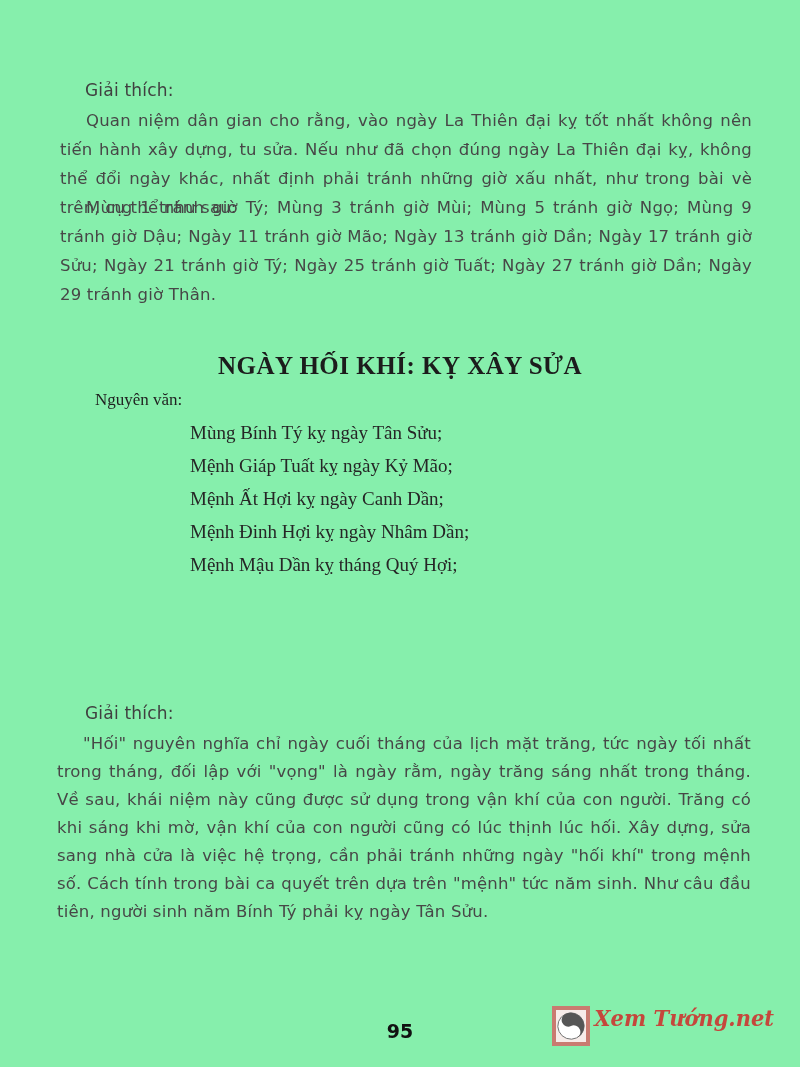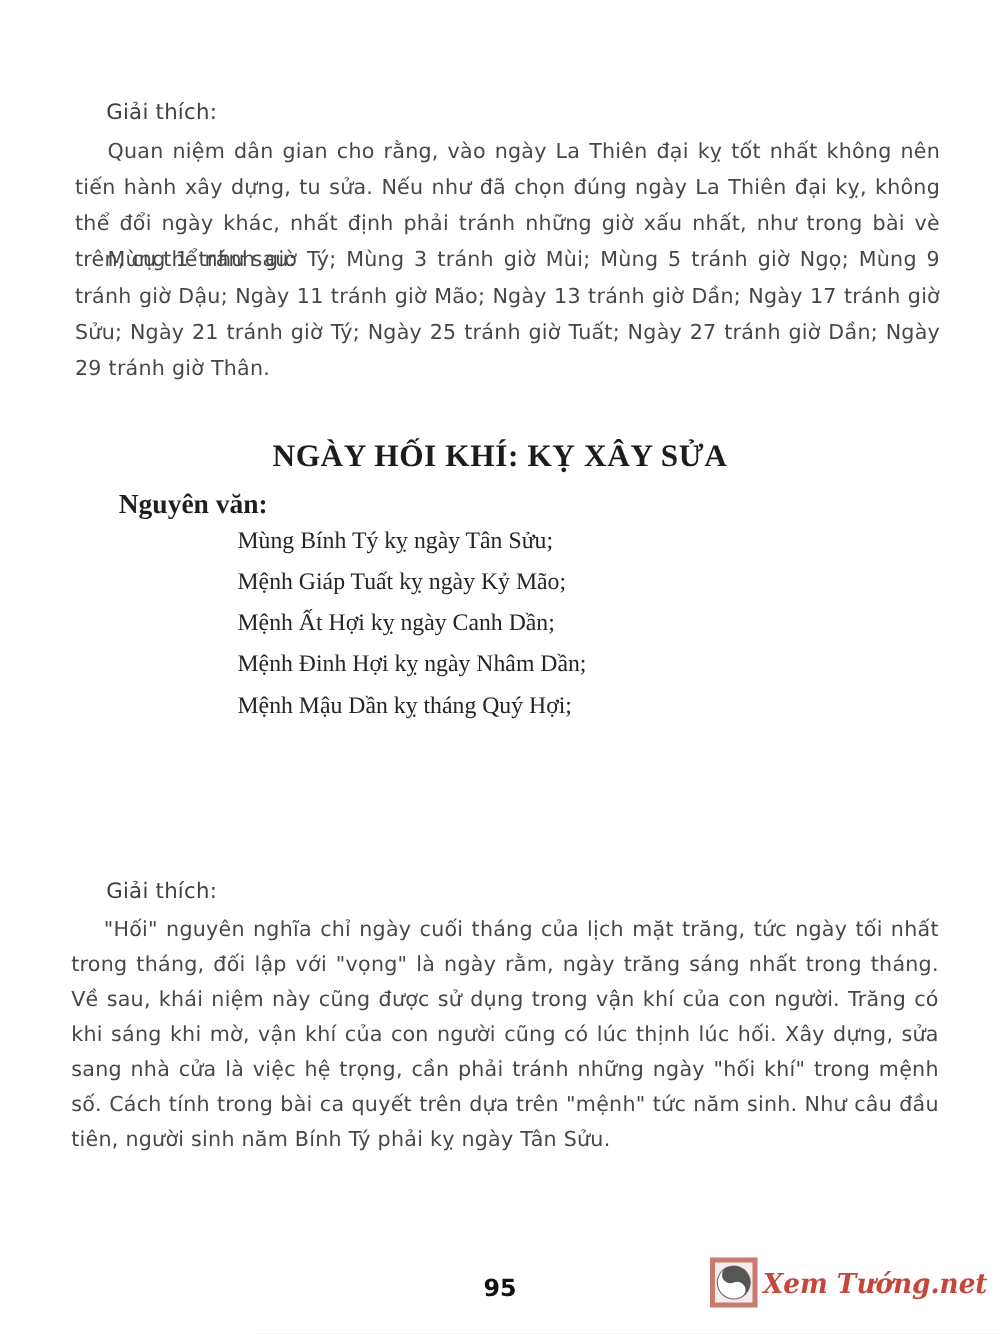--- a/index.html
+++ b/index.html
@@ -1,20 +1,20 @@
 <!DOCTYPE html>
 <html><head>
 <meta charset="utf-8">
 <style>
   html,body{margin:0;padding:0;background:#e9e9e9;}
   .page{
     position:relative;
     width:800px;height:1067px;
     margin:0 auto;
-    background:#ffffff;
+    background:#86efac;
     overflow:hidden;
     font-family:"DejaVu Sans",sans-serif;
     color:#3c3c3c;
   }
   
   .hand{
     font-family:"DejaVu Sans",sans-serif;
     font-size:16.5px;
     color:#474747;
     letter-spacing:.2px;
@@ -35,22 +35,22 @@
     text-align:center;
     font-family:"Liberation Serif","DejaVu Serif",serif;
     font-weight:700;
     font-size:25px;
     letter-spacing:.5px;
     color:#1c1c1c;
     margin-top:32px;
   }
   .serif-label{
     font-family:"Liberation Serif","DejaVu Serif",serif;
-    font-weight:700;
-    font-size:22px;
+    font-weight:400;
+    font-size:17px;
     color:#1f1f1f;
   }
   .verse{
     font-family:"Liberation Serif","DejaVu Serif",serif;
     font-size:19px;
     color:#262626;
     line-height:33px;
   }
   .explain-para{
     text-align:justify;
@@ -61,24 +61,24 @@
     left:0;right:0;
     top:1020px;
     text-align:center;
     font-family:"DejaVu Sans",sans-serif;
     font-weight:700;
     font-size:19px;
     color:#111;
   }
   .watermark{
     position:absolute;
-    right:10px;
+    right:26px;
     top:1006px;
     display:flex;
-    align-items:center;
+    align-items:flex-start;
     gap:4px;
   }
   .wm-icon-box{
     width:38px;height:40px;
     background:#f7ece9;
     border:4px solid #c97b70;
     box-sizing:border-box;
     display:flex;align-items:center;justify-content:center;
   }
   .wm-brand{

